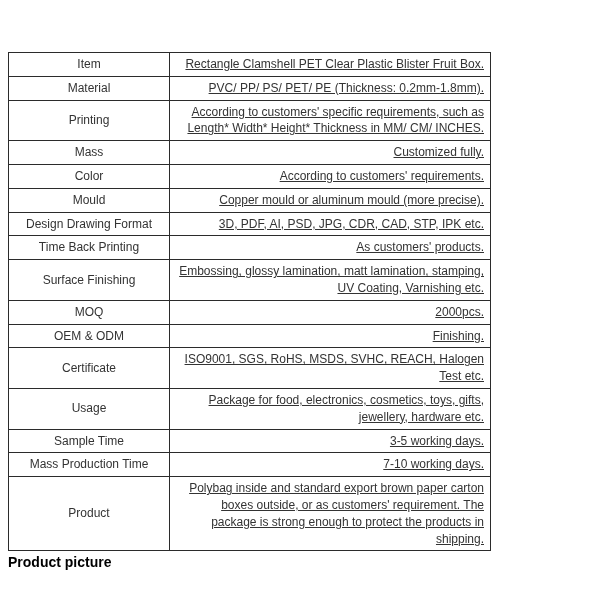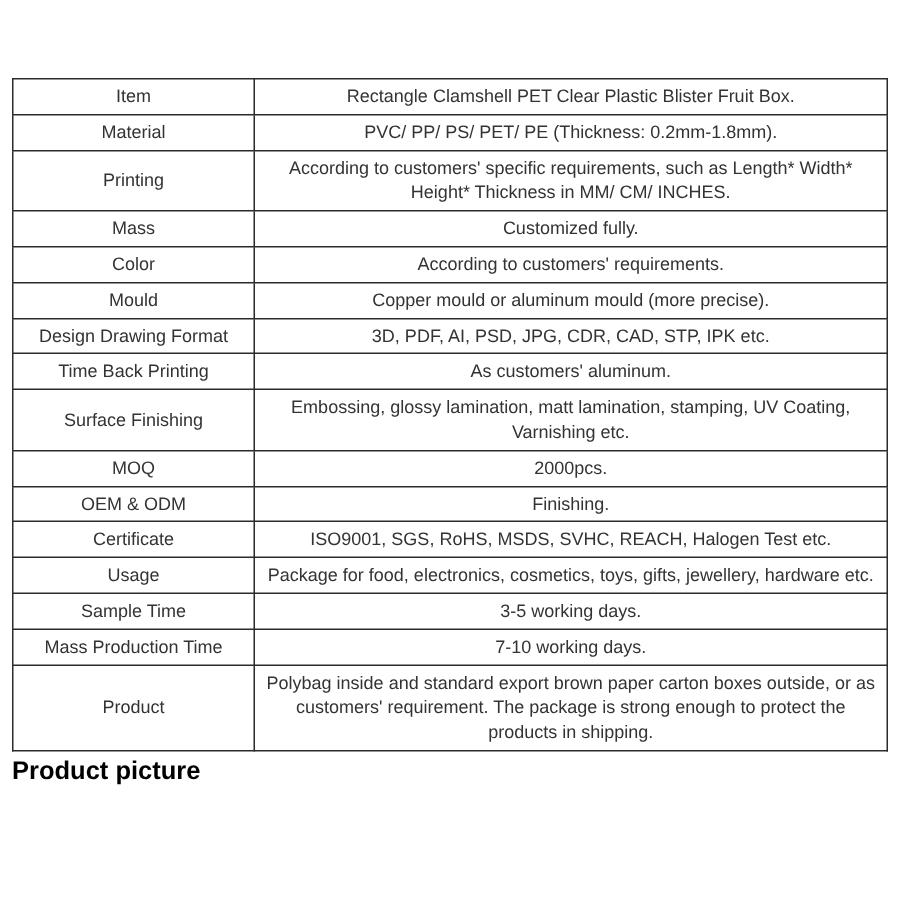--- a/index.html
+++ b/index.html
@@ -13,41 +13,42 @@
     overflow: hidden;
     font-family: "Liberation Sans", sans-serif;
     color: #333333;
     position: relative;
   }
   .page {
     padding: 52px 8px 0 8px;
   }
   table.spec-table {
     border-collapse: collapse;
-    width: 584px;
+    width: 483px;
     table-layout: fixed;
   }
   table.spec-table td {
     border: 1px solid #2b2b2b;
     font-size: 12px;
     line-height: 1.4;
     padding: 3px 6px;
     vertical-align: middle;
     word-wrap: break-word;
   }
   td.label {
     width: 148px;
     text-align: center;
   }
   td.value {
-    text-align: center;
+    text-align: right;
+    text-decoration: underline;
   }
   .footer-heading {
     font-weight: bold;
-    font-size: 17px;
+    font-size: 14px;
     color: #000000;
     margin-top: 3px;
     padding-left: 0;
   }
 </style>
 </head>
 <body>
 
 <div class="page">
   <table class="spec-table">
@@ -79,21 +80,21 @@
         <tr>
           <td class="label">Mould</td>
           <td class="value">Copper mould or aluminum mould (more precise).</td>
         </tr>
         <tr>
           <td class="label">Design Drawing Format</td>
           <td class="value">3D, PDF, AI, PSD, JPG, CDR, CAD, STP, IPK etc.</td>
         </tr>
         <tr>
           <td class="label">Time Back Printing</td>
-          <td class="value">As customers' aluminum.</td>
+          <td class="value">As customers' products.</td>
         </tr>
         <tr>
           <td class="label">Surface Finishing</td>
           <td class="value">Embossing, glossy lamination, matt lamination, stamping, UV Coating, Varnishing etc.</td>
         </tr>
         <tr>
           <td class="label">MOQ</td>
           <td class="value">2000pcs.</td>
         </tr>
         <tr>

